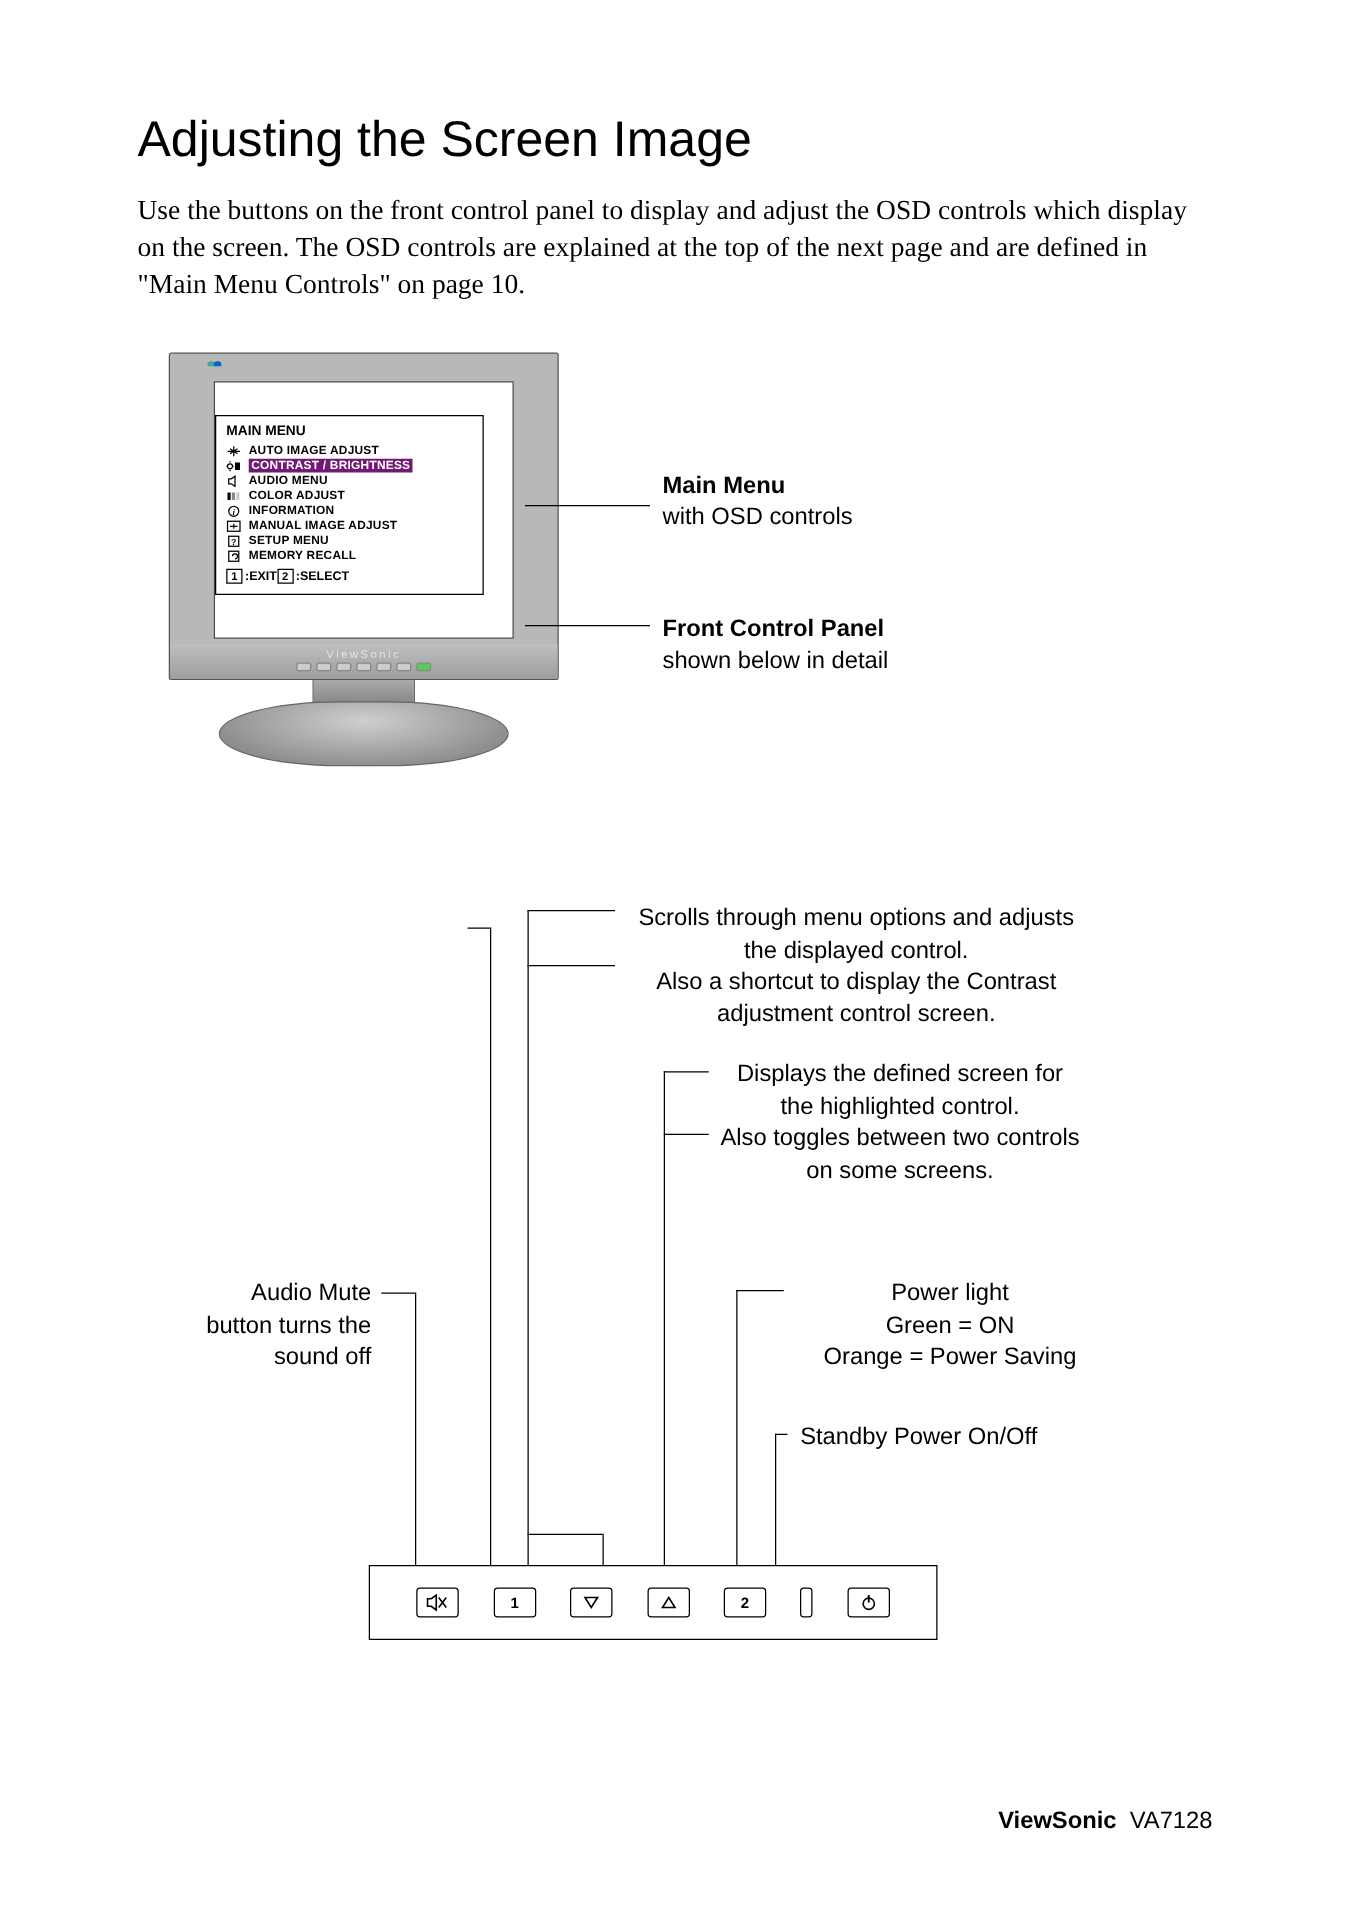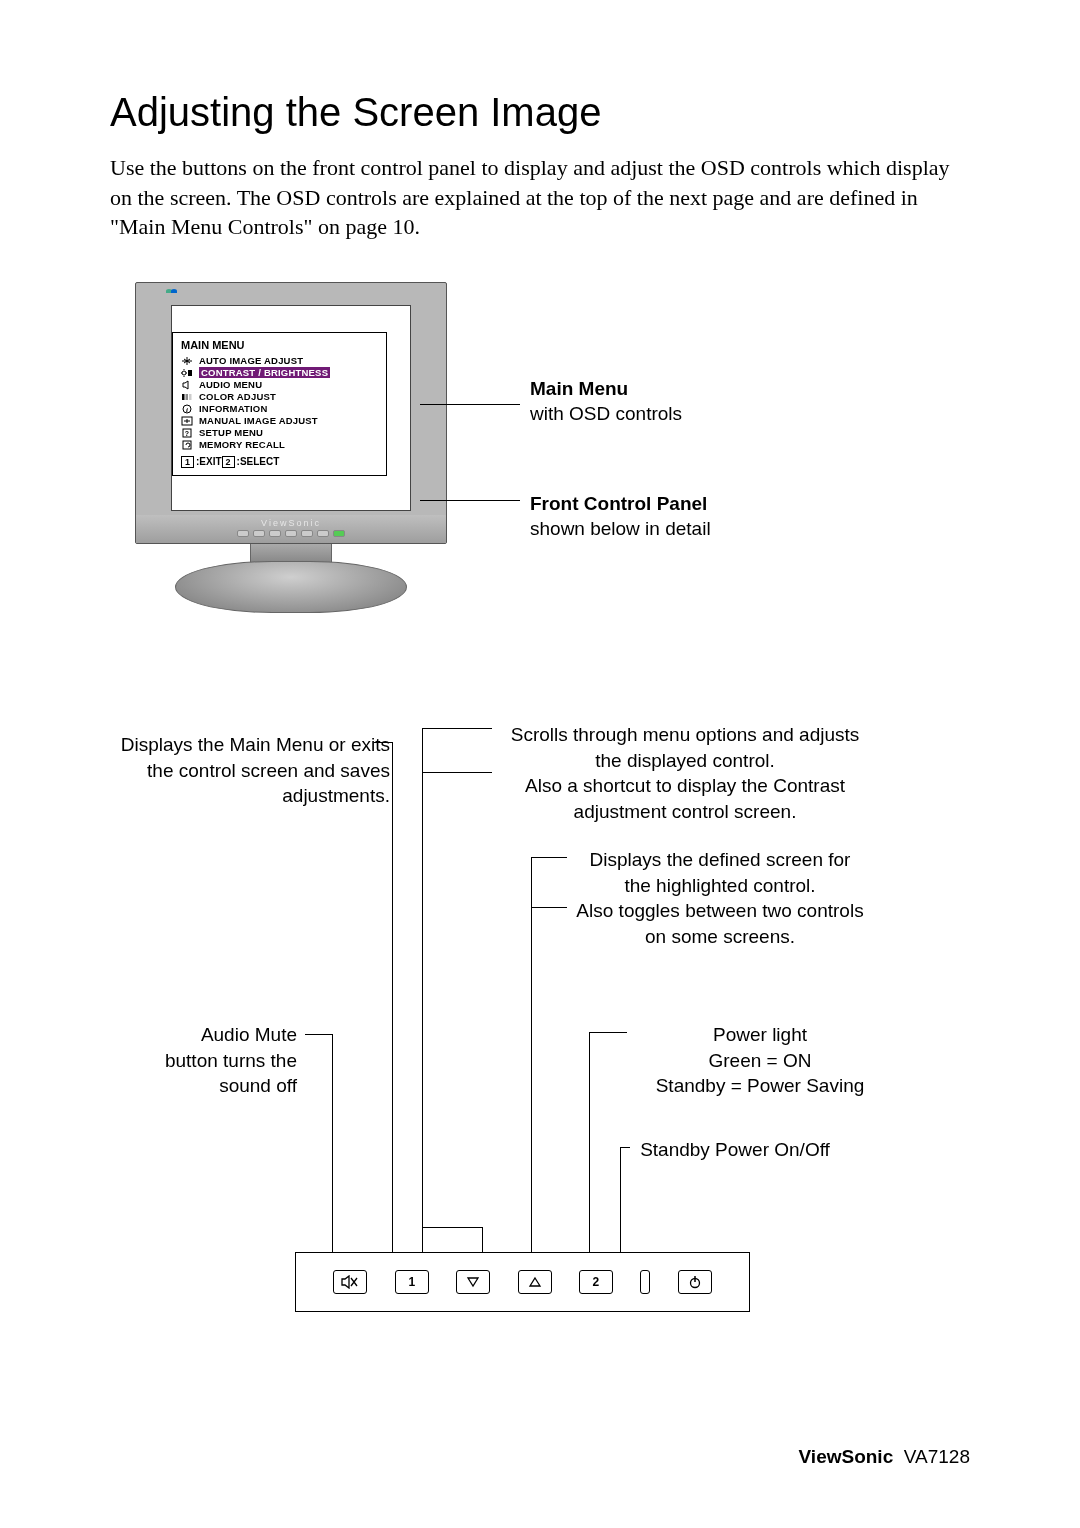--- a/index.html
+++ b/index.html
@@ -164,34 +164,33 @@
     </div>
     <div class="lead l2"></div>
     <div class="call up2">
       <b>Front Control Panel</b><br>
       <span>shown below in detail</span>
     </div>
   </div>
 
   <div class="fig-lower">
 
-    <div class="ct left" style="left:0;top:10px;width:280px">Displays the Main Menu or exits the control screen and saves adjustments.</div>
     <div class="ct right" style="left:390px;top:0;width:370px">
       <span>Scrolls through menu options and adjusts the displayed control.</span><br>
       <span>Also a shortcut to display the Contrast adjustment control screen.</span>
     </div>
     <div class="ct right" style="left:465px;top:125px;width:290px">
       <span>Displays the defined screen for the highlighted control.</span><br>
       <span>Also toggles between two controls on some screens.</span>
     </div>
     <div class="ct left" style="left:42px;top:300px;width:145px">Audio Mute button turns the sound off</div>
     <div class="ct right" style="left:525px;top:300px;width:250px">
       <span>Power light</span><br>
       <span>Green = ON</span><br>
-      <span>Standby = Power Saving</span>
+      <span>Orange = Power Saving</span>
     </div>
     <div class="ct right" style="left:525px;top:415px;width:200px">Standby Power On/Off</div>
 
     <div class="vlead" style="left:282px;top:20px;height:510px"></div>
     <div class="hlead" style="left:282px;top:20px;width:18px;transform:translateX(-18px)"></div>
 
     <div class="vlead" style="left:312px;top:6px;height:524px"></div>
     <div class="vlead" style="left:372px;top:505px;height:25px"></div>
     <div class="hlead" style="left:312px;top:505px;width:60px"></div>
     <div class="hlead" style="left:312px;top:6px;width:70px"></div>

